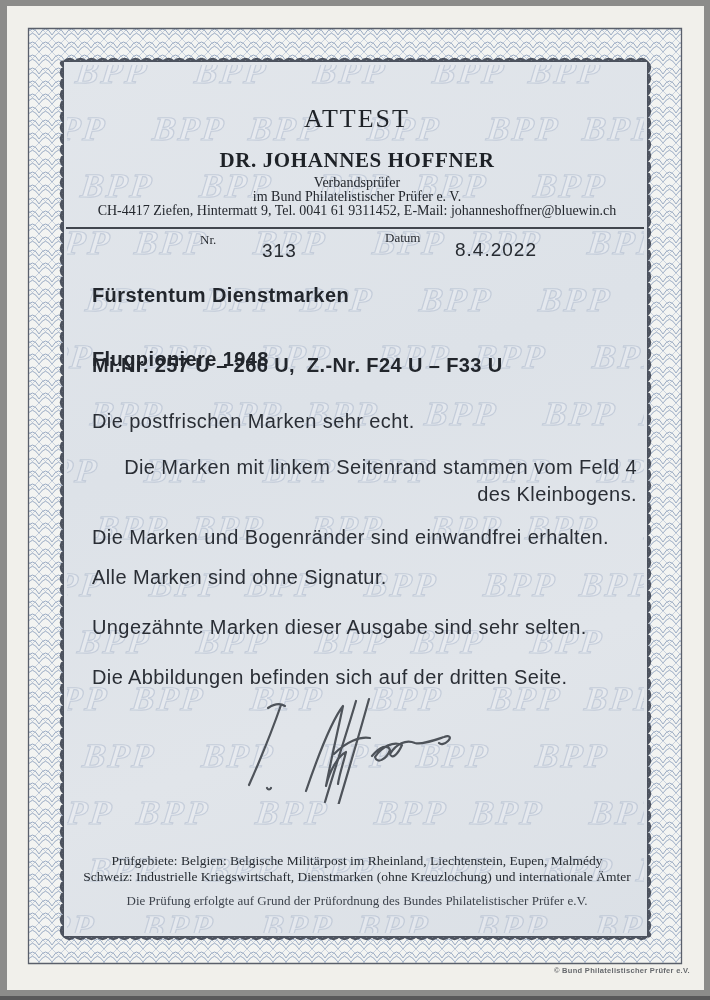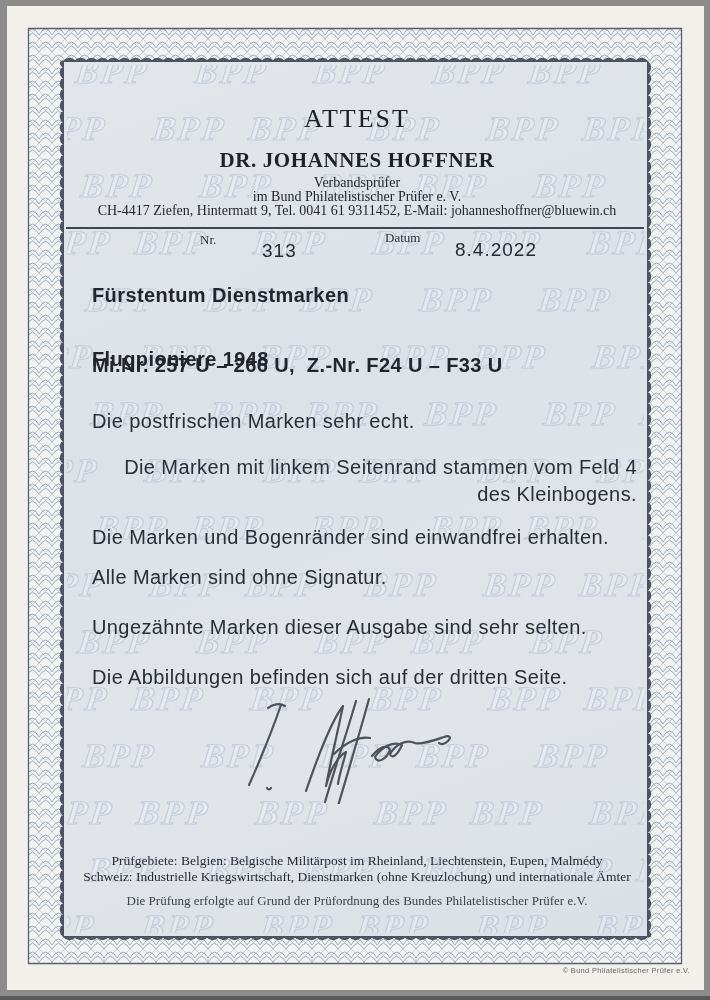--- a/index.html
+++ b/index.html
@@ -60,21 +60,21 @@
 
   .signature { position:absolute; left:222px; top:694px; }
 
   .footer-line { font-family:"Liberation Serif", serif; font-size:13.5px; color:#262b31; }
   .ft1 { top:853px; }
   .ft2 { top:869px; }
   .ft3 { top:893px; font-size:13px; color:#3d434c; }
 
   .copyright {
     position:absolute; right:20px; top:966px;
-    font-size:7.5px; letter-spacing:0.3px; color:#66696d;
+    font-size:7.5px; letter-spacing:0.3px; color:#66696d;font-weight:bold;
   }
 </style>
 </head>
 <body>
 
 <div class="paper"></div>
 
 <svg class="frame" width="710" height="1000" aria-hidden="true">
   <defs>
     <pattern id="guil" width="13" height="13" patternUnits="userSpaceOnUse">

